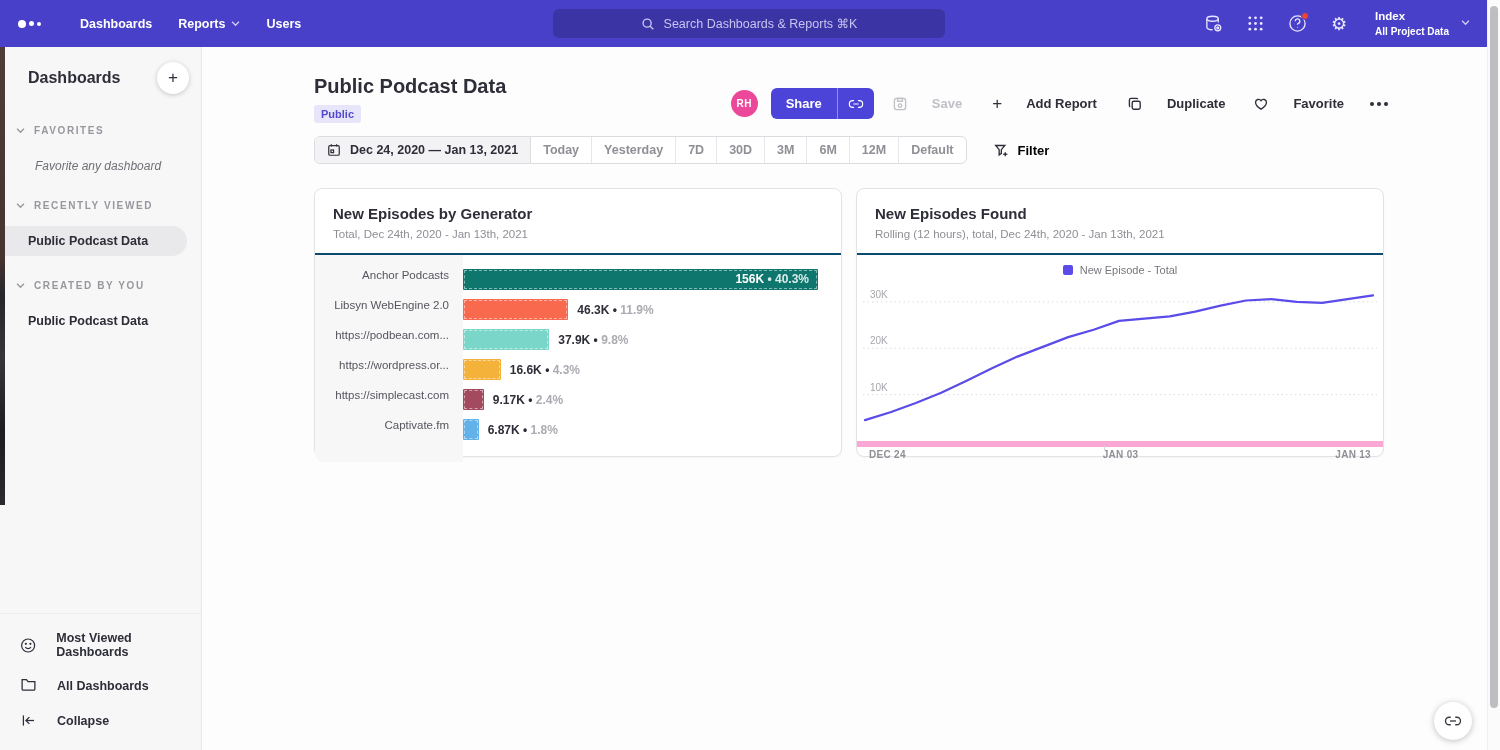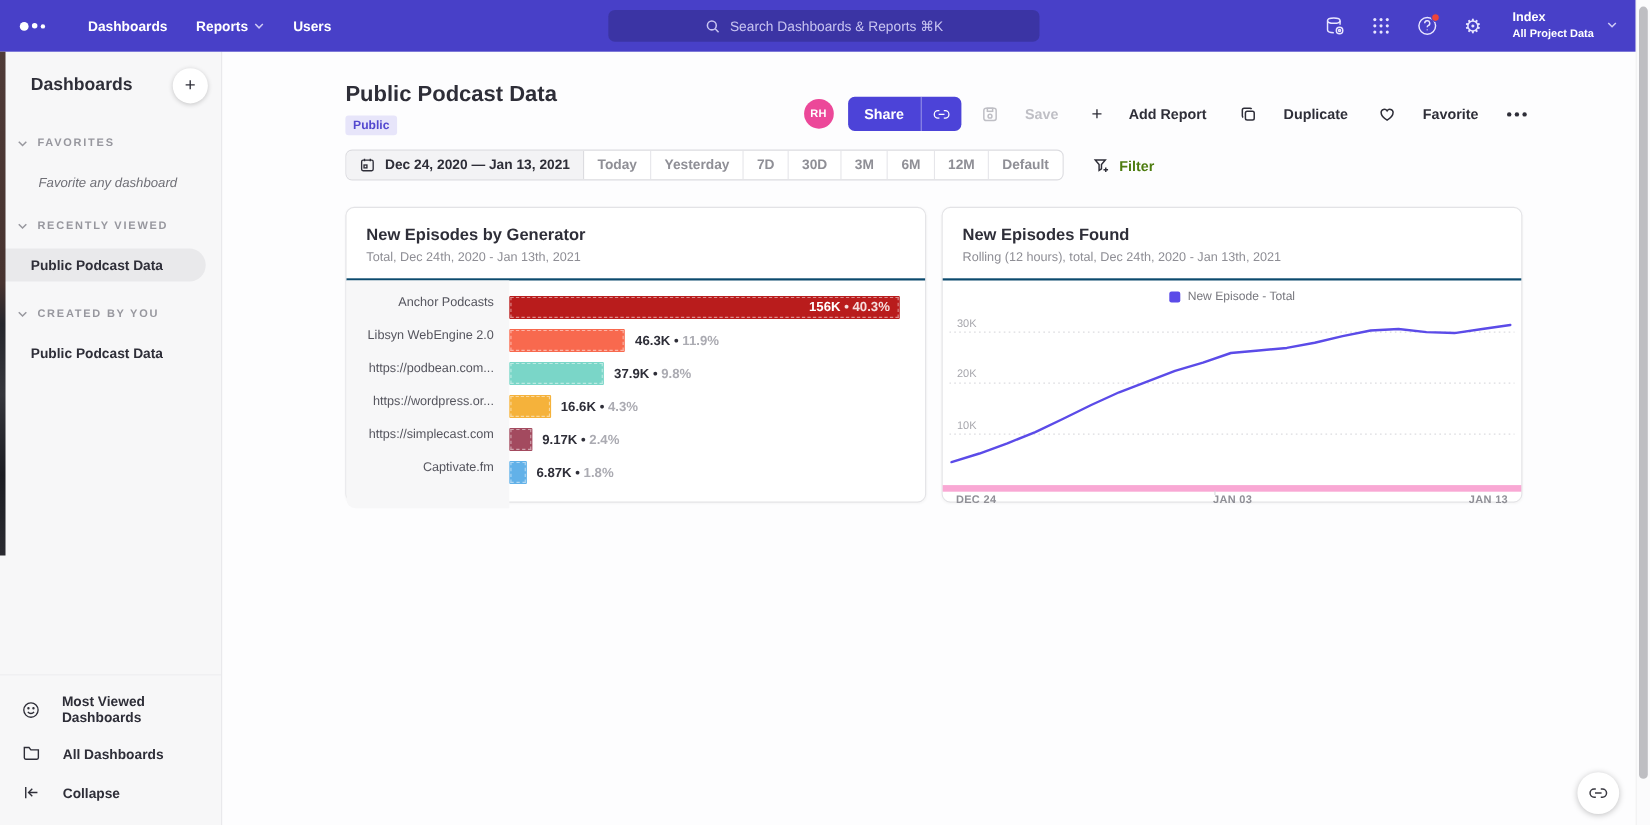--- a/index.html
+++ b/index.html
@@ -72,21 +72,21 @@
   .dots3 i{width:4px;height:4px;border-radius:50%;background:#2E2E38;display:block;}
 
   .toolbar{position:absolute;left:111px;top:89px;display:flex;align-items:center;}
   .range-box{display:flex;border:1px solid #DCDCE0;border-radius:6px;overflow:hidden;height:28px;background:#fff;}
   .range-date{display:flex;align-items:center;gap:9px;background:#F3F3F5;padding:0 12px;font-size:12.5px;
     font-weight:700;color:#2E2E38;border-right:1px solid #DCDCE0;cursor:pointer;}
   .range-date svg{width:14px;height:14px;stroke:#2E2E38;stroke-width:1.4;fill:none;}
   .preset{display:flex;align-items:center;padding:0 12px;font-size:12.5px;font-weight:600;color:#8F8F96;
     border-right:1px solid #E6E6EA;cursor:pointer;}
   .preset:last-child{border-right:none;}
-  .filter{display:flex;align-items:center;gap:9px;margin-left:27px;font-size:13px;font-weight:700;color:#4d7c0f;cursor:pointer;}
+  .filter{display:flex;align-items:center;gap:9px;margin-left:27px;font-size:13px;font-weight:700;color:#000000;cursor:pointer;}
   .filter svg{width:15px;height:15px;stroke:#2E2E38;stroke-width:1.6;fill:none;}
 
   
   .cards{position:absolute;left:111px;top:141px;display:flex;gap:14px;}
   .card{width:528px;height:269px;background:#fff;border:1px solid #E3E3E6;border-radius:8px;box-shadow:0 1px 2px rgba(0,0,0,.03);}
   .card-head{padding:16px 18px 13px;border-bottom:2px solid #0c4a6e;}
   .card-title{font-size:15px;font-weight:700;color:#2E2E38;}
   .card-sub{margin-top:6px;font-size:11.5px;color:#8E8E95;}
 
   .bar-body{position:relative;height:207px;}
@@ -333,21 +333,21 @@
       <div class="card-head">
         <div class="card-title">New Episodes by Generator</div>
         <div class="card-sub">Total, Dec 24th, 2020 - Jan 13th, 2021</div>
       </div>
       <div class="bar-body">
         <div class="bar-label-bg"></div>
         <div class="bar-rows" id="bar-rows">
             <div class="bar-row">
               <div class="bar-cat">Anchor Podcasts</div>
               <div class="bar-area">
-                <div class="bar" style="width: 97%; background: #b91c1c;">
+                <div class="bar" style="width: 97%; background: #0f766e;">
                   <span class="bar-label-in"><span>156K</span><span style="color:rgba(255,255,255,.85)"> • 40.3%</span></span>
                 </div>
               </div>
             </div>
             <div class="bar-row">
               <div class="bar-cat">Libsyn WebEngine 2.0</div>
               <div class="bar-area">
                 <div class="bar" style="width: 28.7891%; background: rgb(248, 105, 78);"></div>
                 <span class="bar-label-out"><span class="val">46.3K</span><span class="sep"> • </span><span class="pct">11.9%</span></span>
               </div>

